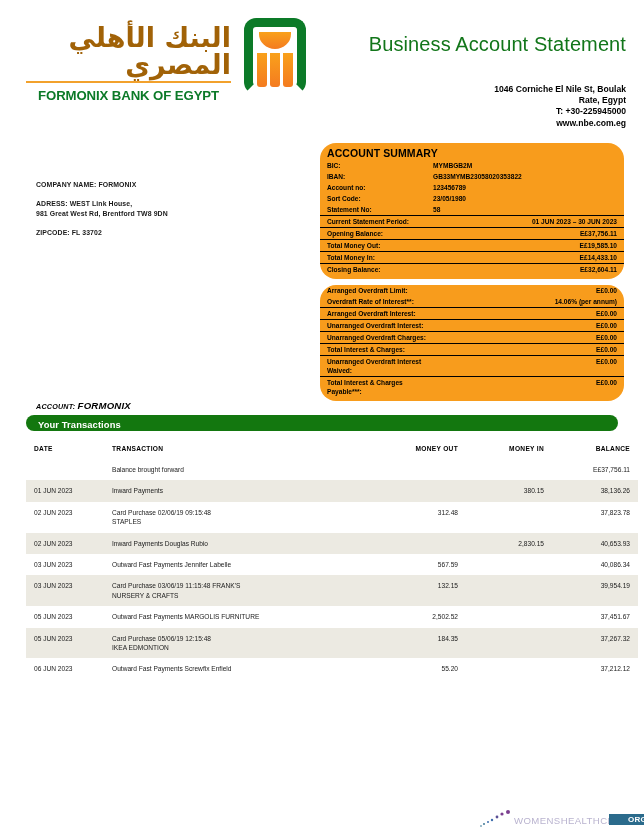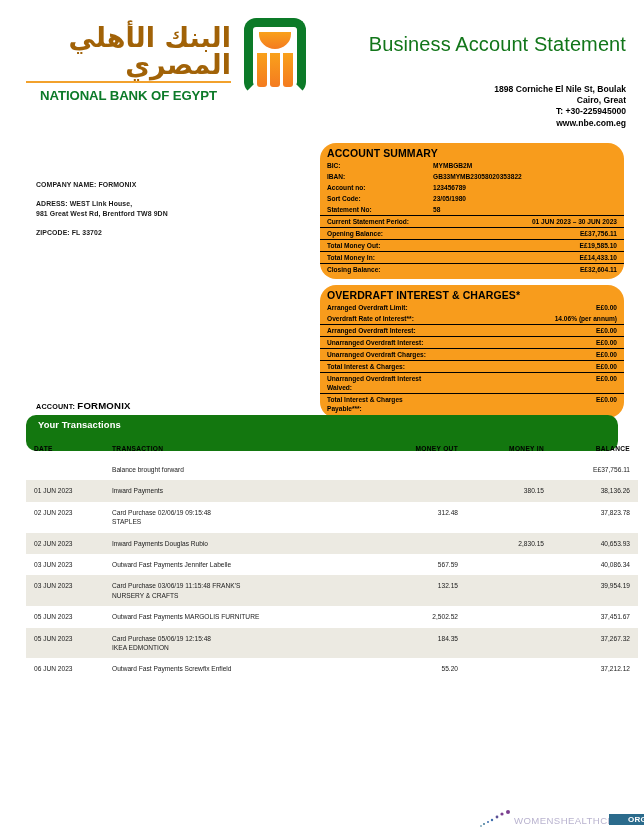--- a/index.html
+++ b/index.html
@@ -165,30 +165,31 @@
   .obox .pad-bottom { height: 4px; }
 
   
   .acct-line {
     position: absolute;
     left: 36px;
     top: 400px;
     font-size: 7.2px;
     font-weight: bold;
     letter-spacing: 0.2px;
+    font-style: italic;
   }
   .acct-line .name { font-size: 9.6px; }
 
   
   .green-banner {
     position: absolute;
     left: 26px;
     top: 415px;
     width: 592px;
-    height: 36px;
+    height: 16px;
     background: #13770f;
     border-radius: 10px;
     color: #ffffff;
     font-size: 9.4px;
     font-weight: bold;
     line-height: 20px;
     padding-left: 12px;
     box-sizing: border-box;
     letter-spacing: 0.1px;
   }
@@ -258,38 +259,38 @@
   .wm-dots { position: absolute; left: 0; top: 0; }
 </style>
 </head>
 <body>
 
 <div class="header">
 
   <div class="logo-wrap">
     <div class="logo-arabic">البنك الأهلي المصري</div>
     <div class="logo-rule"></div>
-    <div class="logo-en">NATIONAL BANK OF EGYPT</div>
+    <div class="logo-en">FORMONIX BANK OF EGYPT</div>
 
     <div class="logo-mark">
       <div class="frame"></div>
       <div class="dome"></div>
       <div class="bars">
         <i></i>
           <i></i>
           <i></i>
       </div>
     </div>
   </div>
 
   <div class="doc-title">Business Account Statement</div>
 
   <div class="bank-addr">
-    <div>1898 Corniche El Nile St, Boulak</div>
-    <div>Cairo, Great</div>
+    <div>1046 Corniche El Nile St, Boulak</div>
+    <div>Rate, Egypt</div>
     <div>T: +30-225945000</div>
     <div>www.nbe.com.eg</div>
   </div>
 </div>
 
 <div class="company">
   <div class="blk">COMPANY NAME: FORMONIX</div>
   <div class="blk">
     <div>ADRESS: WEST Link House,</div>
     <div>981 Great West Rd, Brentford TW8 9DN</div>
@@ -340,21 +341,20 @@
       </div>
       <div class="kv bordered right">
         <div class="k">Closing Balance:</div>
         <div class="v">E£32,604.11</div>
       </div>
     </div>
   <div class="pad-bottom"></div>
 </div>
 
 <div class="obox" id="overdraft-box">
-  <div class="btitle">OVERDRAFT INTEREST &amp; CHARGES*</div>
   <div id="overdraft-fields">
       <div class="kv right">
         <div class="k">Arranged Overdraft Limit:</div>
         <div class="v">E£0.00</div>
       </div>
       <div class="kv right">
         <div class="k">Overdraft Rate of Interest**:</div>
         <div class="v">14.06% (per annum)</div>
       </div>
     </div>

